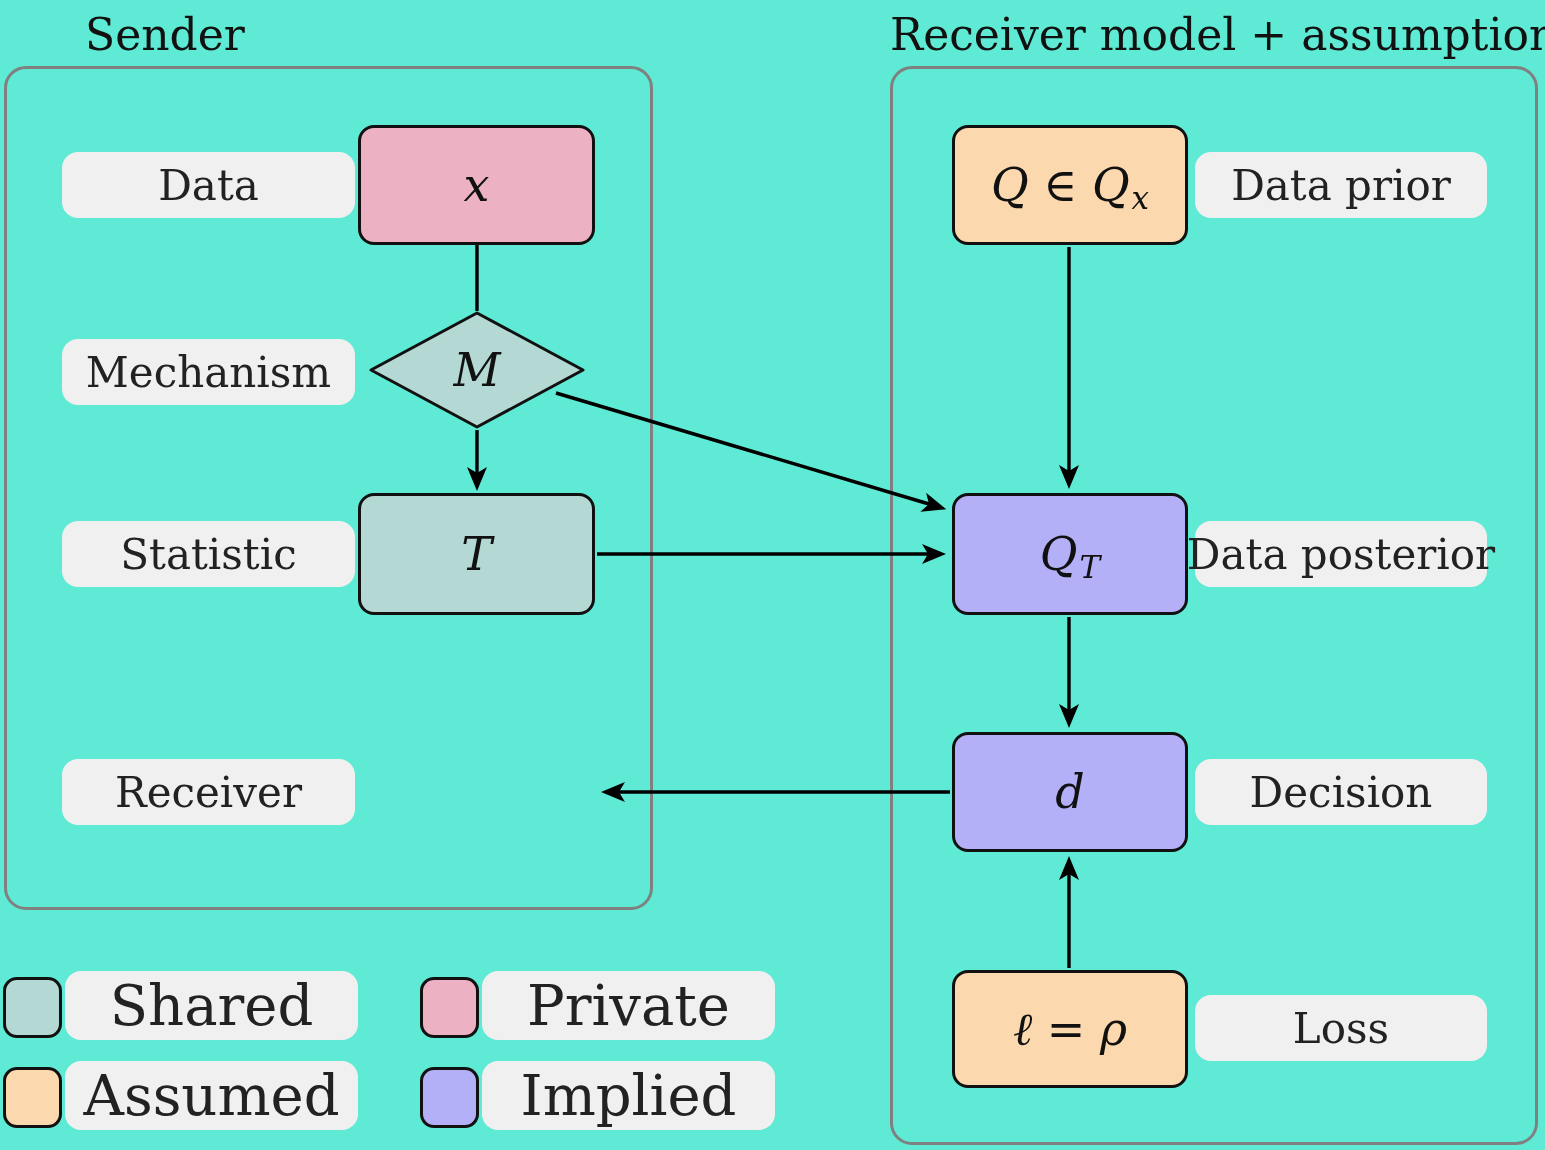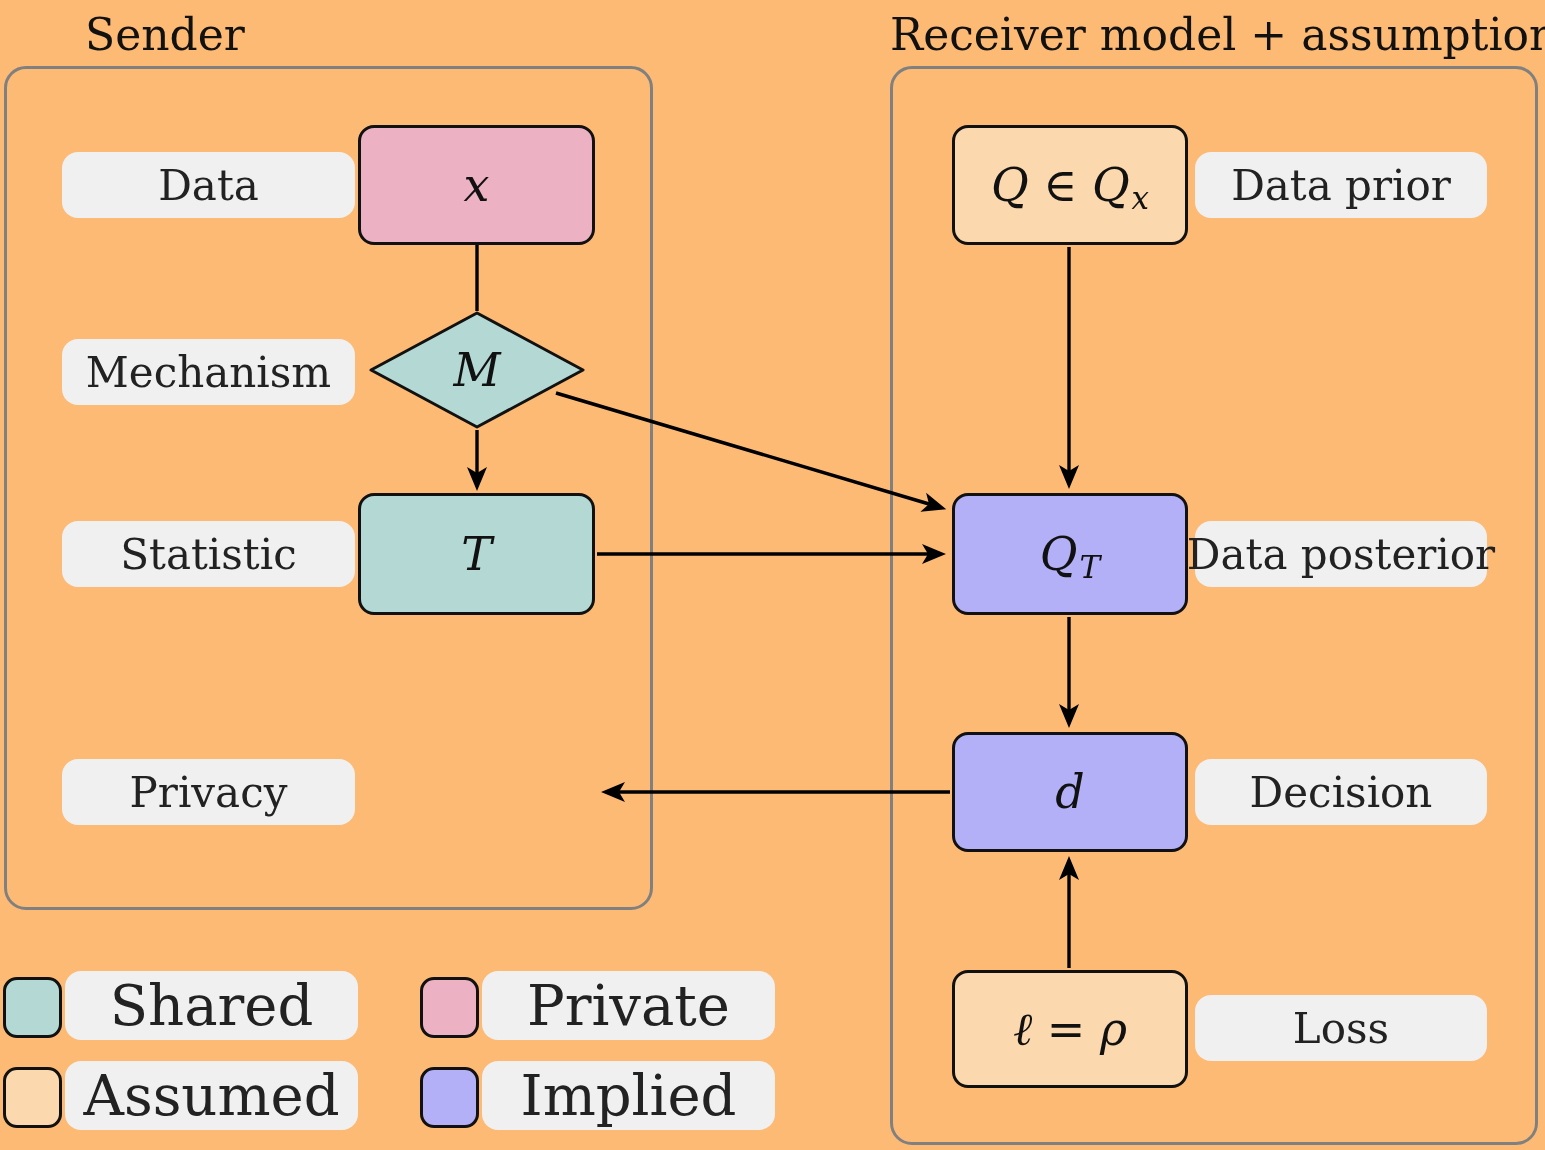--- a/index.html
+++ b/index.html
@@ -1,17 +1,17 @@
 <!DOCTYPE html>
 <html style="--shared: #b4d8d3; --private: #ecb2c4; --assumed: #fbd8ad; --implied: #b3b0f8; --label_bg: #f0f0f0; --panel_border: #808080; --edge: #000000;"><head>
 <meta charset="utf-8">
 <style>
   html,body{margin:0;padding:0;background:#ffffff;}
   .stage{
-    position:relative;width:1545px;height:1150px;background:#fdba74;overflow:hidden;
+    position:relative;width:1545px;height:1150px;background:#5eead4;overflow:hidden;
     font-family:"DejaVu Serif","Liberation Serif",serif;color:#111111;
   }
   .panel{
     position:absolute;border:3px solid var(--panel_border,#808080);border-radius:22px;
     background:transparent;box-sizing:border-box;
   }
   .panel-title{
     position:absolute;font-size:44px;line-height:1.15;color:#111;white-space:nowrap;
   }
   .pill{
@@ -71,21 +71,21 @@
     <line x1="597" y1="554" x2="928" y2="554" marker-end="url(#arrow)"></line>
     <line x1="1069" y1="247" x2="1069" y2="471" marker-end="url(#arrow)"></line>
     <line x1="1069" y1="617" x2="1069" y2="710" marker-end="url(#arrow)"></line>
     <line x1="950" y1="792" x2="619" y2="792" marker-end="url(#arrow)"></line>
     <line x1="1069" y1="968" x2="1069" y2="874" marker-end="url(#arrow)"></line>
   </svg>
 
   <div class="pill" style="left:62px;top:152px;width:293px;height:66px;">Data</div>
   <div class="pill" style="left:62px;top:339px;width:293px;height:66px;">Mechanism</div>
   <div class="pill" style="left:62px;top:521px;width:293px;height:66px;">Statistic</div>
-  <div class="pill" style="left:62px;top:759px;width:293px;height:66px;">Privacy</div>
+  <div class="pill" style="left:62px;top:759px;width:293px;height:66px;">Receiver</div>
 
   <div class="node fill-private" style="left:358px;top:125px;width:237px;height:120px;">
     <span class="math">x</span>
   </div>
 
   <div class="diamond" style="left:367px;top:310px;width:220px;height:120px;">
     <svg viewBox="0 0 220 120" preserveAspectRatio="none">
       <path class="diamond-path" d="M110 3 L216 60 L110 117 L4 60 Z"></path>
     </svg>
     <span class="diamond-label">M</span>

